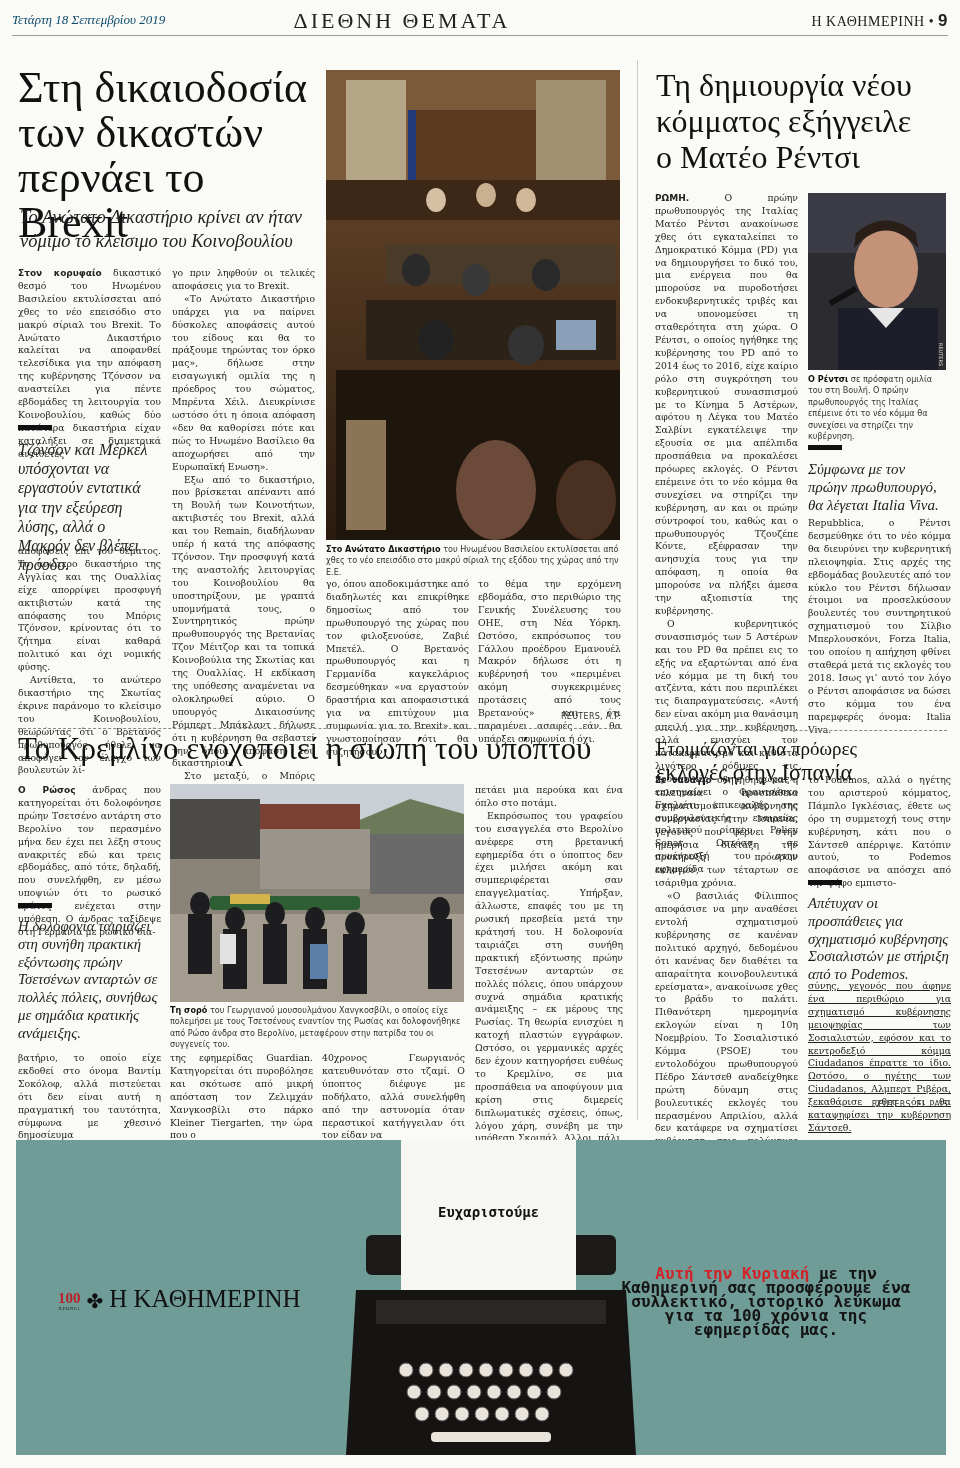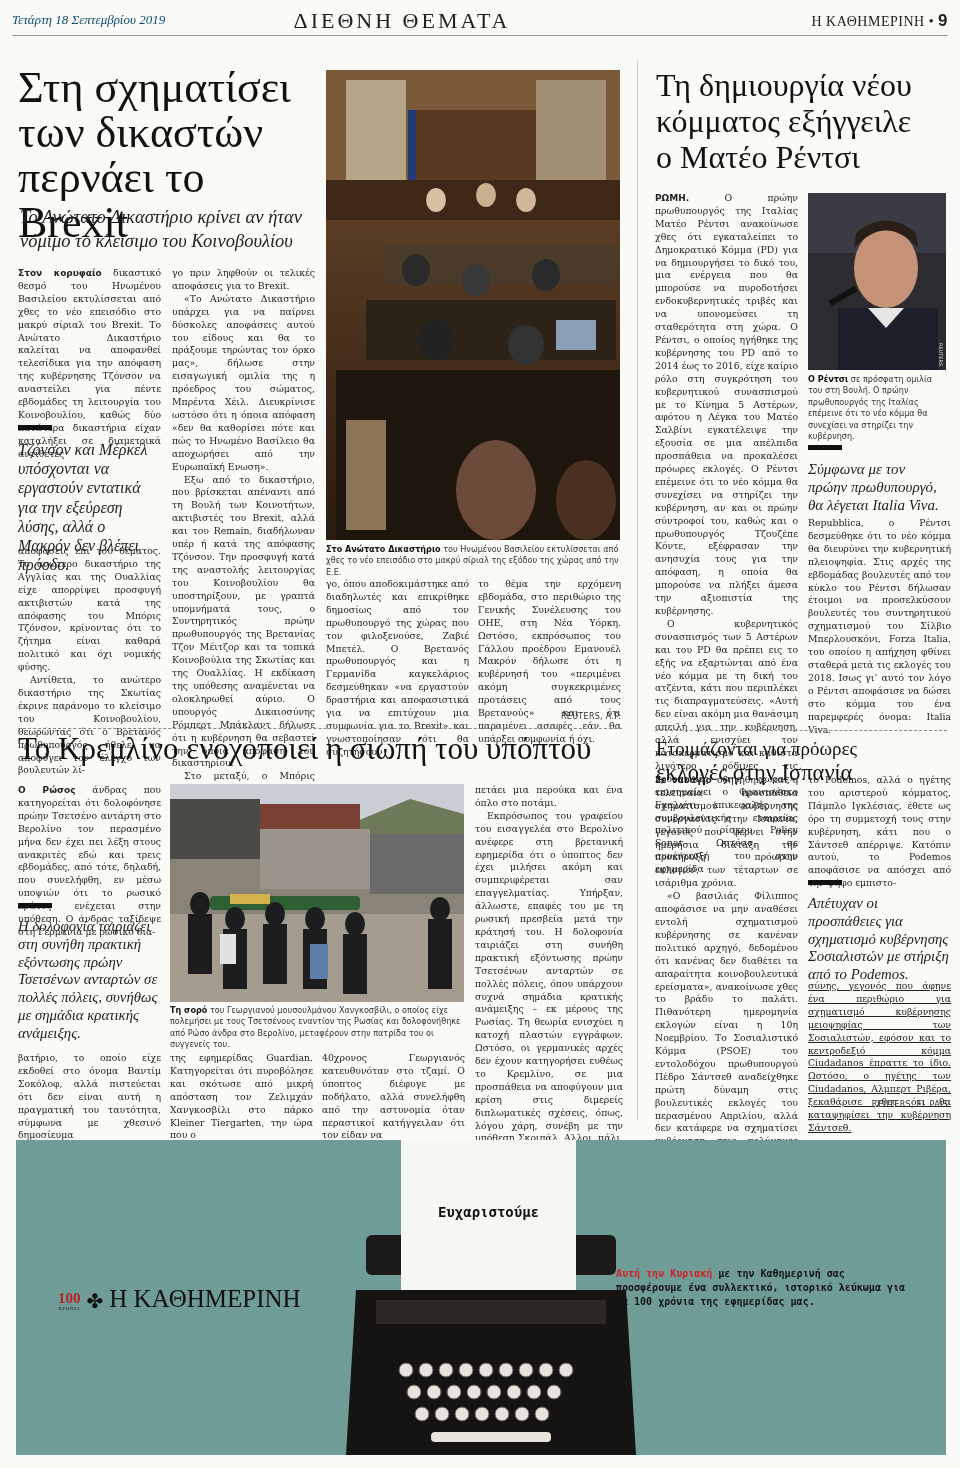--- a/index.html
+++ b/index.html
@@ -30,21 +30,21 @@
 </style>
 </head>
 <body>
 
 <div class="abs mast-date">Τετάρτη 18 Σεπτεμβρίου 2019</div>
 <div class="abs mast-section">ΔΙΕΘΝΗ ΘΕΜΑΤΑ</div>
 <div class="abs mast-paper"><span>Η ΚΑΘΗΜΕΡΙΝΗ</span> <span>•</span><b>9</b></div>
 <div class="abs mast-rule"></div>
 
 <div class="abs" style="left:18px; top:66px; width:300px;">
-  <div class="headline" style="font-size:44px;">Στη σχηματίσει</div>
+  <div class="headline" style="font-size:44px;">Στη δικαιοδοσία</div>
   <div class="headline" style="font-size:44px;">των δικαστών</div>
   <div class="headline" style="font-size:44px;">περνάει το Brexit</div>
 </div>
 <div class="abs deck" style="left:20px; top:206px; width:300px;">
   <div>Το Ανώτατο Δικαστήριο κρίνει αν ήταν</div>
   <div>νόμιμο το κλείσιμο του Κοινοβουλίου</div>
 </div>
 
 <div class="abs col" style="left:18px; top:267px; width:143px;">
   <p><span class="lead">Στον κορυφαίο</span><span> δικαστικό θεσμό του Ηνωμένου Βασιλείου εκτυλίσσεται από χθες το νέο επεισόδιο στο μακρύ σίριαλ του Brexit. Το Ανώτατο Δικαστήριο καλείται να αποφανθεί τελεσίδικα για την απόφαση της κυβέρνησης Τζόνσον να αναστείλει για πέντε εβδομάδες τη λειτουργία του Κοινοβουλίου, καθώς δύο κατώτερα δικαστήρια είχαν καταλήξει σε διαμετρικά αντίθετες</span></p>
@@ -265,16 +265,16 @@
 
   <div class="abs" style="left:42px; top:146px; display:flex; align-items:flex-end;">
     <div style="display:flex; flex-direction:column; align-items:center; margin-right:6px;">
       <span style="font-family:'Liberation Serif', serif; font-size:15px; color:#b8232a; font-weight:bold; line-height:1;">100</span>
       <span style="font-family:'Liberation Serif', serif; font-size:5px; color:#222; letter-spacing:0.5px;">ΧΡΟΝΙΑ</span>
     </div>
     <span style="font-size:20px; color:#111; margin-right:6px; line-height:1;">✤</span>
     <span style="font-family:'Liberation Serif', serif; font-size:25px; color:#111; line-height:1;">Η ΚΑΘΗΜΕΡΙΝΗ</span>
   </div>
 
-  <div class="abs" style="left:600px; top:127px; width:300px; text-align:left; font-family:'DejaVu Sans Mono', monospace; font-weight:bold; font-size:10px; line-height:14px; color:#141414;">
+  <div class="abs" style="left:600px; top:127px; width:300px; text-align:center; font-family:'DejaVu Sans Mono', monospace; font-weight:bold; font-size:16px; line-height:14px; color:#141414;">
     <span style="color:#d1232a;">Αυτή την Κυριακή</span><span> με την Καθημερινή σας προσφέρουμε ένα συλλεκτικό, ιστορικό λεύκωμα για τα 100 χρόνια της εφημερίδας μας.</span>
   </div>
 </div>
 
 </body></html>

